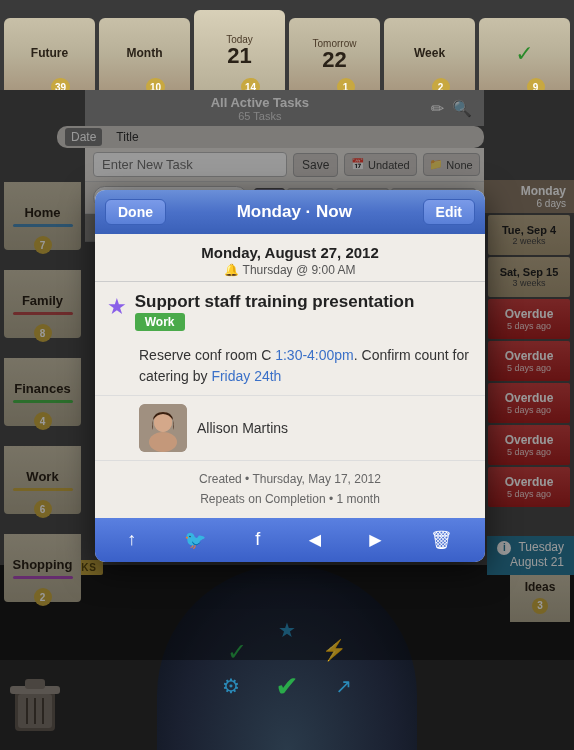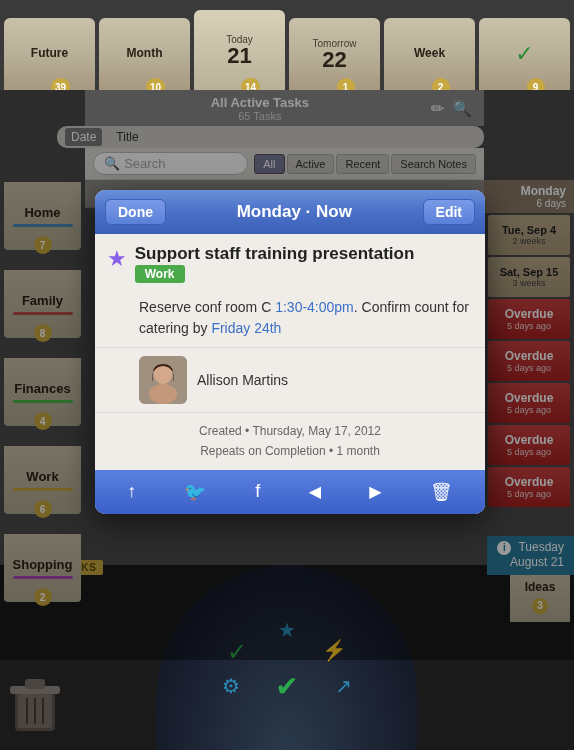--- a/index.html
+++ b/index.html
@@ -652,20 +652,32 @@
     </div>
     <span class="header-icon-btn">✏</span>
     <span class="header-icon-btn">🔍</span>
   </div>
 
   <div class="col-headers" style="margin-left:57px; margin-right:90px;border-radius:10px;">
     <span class="col-header active">Date</span>
     <span class="col-header">Title</span>
   </div>
 
+  <div class="new-task-row" style="margin-left:85px; margin-right:90px;">
+    <input class="new-task-input" type="text" placeholder="Enter New Task" style="">
+    <button class="save-btn">Save</button>
+    <button class="undated-btn">
+      <span>📅</span>
+      <span>Undated</span>
+    </button>
+    <button class="none-btn">
+      <span>📁</span>
+      <span>None</span>
+    </button>
+  </div>
 
   <div class="search-row" style="margin-left:85px; margin-right:90px;">
     <div class="search-input">
       <span style="color:#aaa;">🔍</span>
       <span style="color:#aaa; font-size:13px;">Search</span>
     </div>
     <div class="filter-btns">
       <button class="filter-btn active">All</button>
       <button class="filter-btn">Active</button>
       <button class="filter-btn">Recent</button>
@@ -754,20 +766,27 @@
 
   <div class="modal-overlay"></div>
   <div class="modal">
 
     <div class="modal-titlebar">
       <button class="modal-done-btn">Done</button>
       <span class="modal-title">Monday · Now</span>
       <button class="modal-edit-btn">Edit</button>
     </div>
 
+    <div class="modal-date-row">
+      <div class="modal-date">Monday, August 27, 2012</div>
+      <div class="modal-time">
+        <span class="bell-icon">🔔</span>
+        <span>Thursday @ 9:00 AM</span>
+      </div>
+    </div>
 
     <div class="modal-task-row">
       <span class="star-icon">★</span>
       <div style="flex:1;">
         <div class="modal-task-title">Support staff training presentation</div>
         <div class="work-badge" style="display:inline-block;">Work</div>
       </div>
     </div>
 
     <div class="modal-body">

